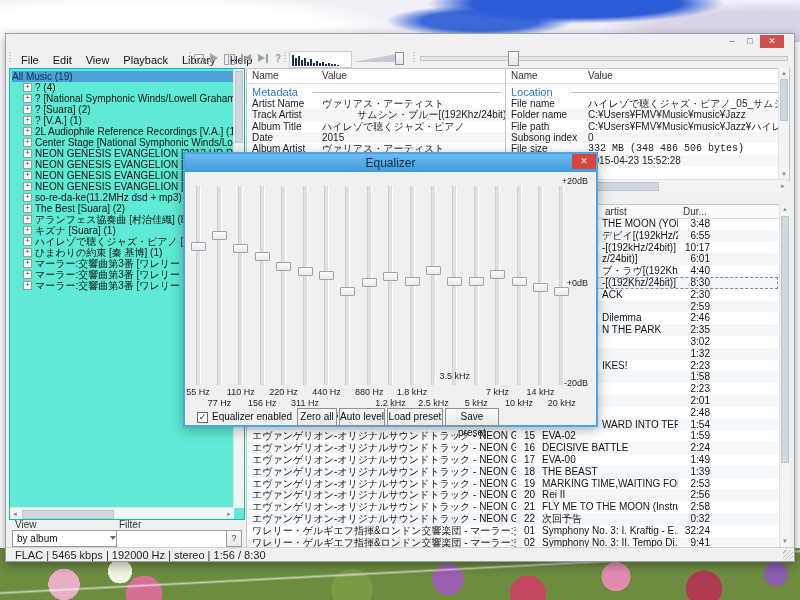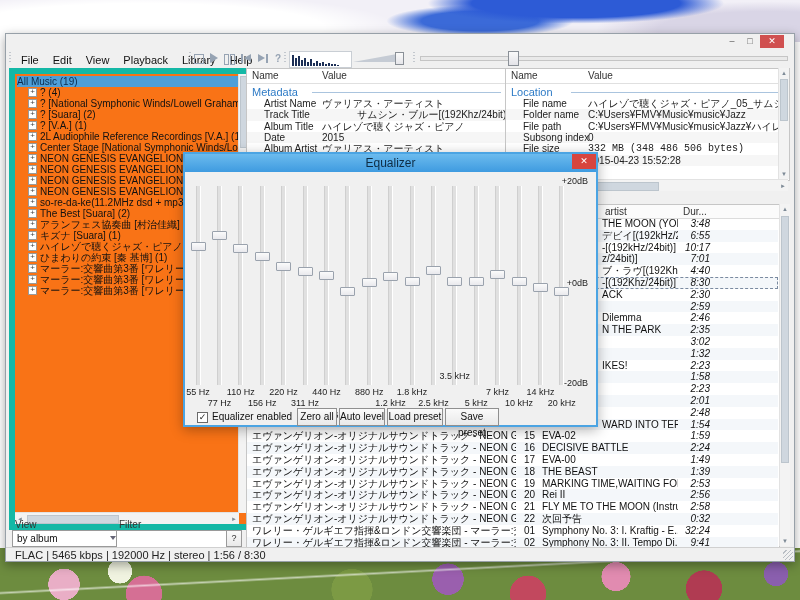--- a/index.html
+++ b/index.html
@@ -56,21 +56,21 @@
   #volume{position:absolute;left:345px;top:17px;width:58px;height:13px;}
   #vol-wedge{position:absolute;left:2px;bottom:2px;width:0;height:0;
     border-bottom:8px solid #c5cbd4;border-left:44px solid rgba(0,0,0,0);}
   #vol-handle{position:absolute;left:44px;top:1px;width:7px;height:11px;
     background:linear-gradient(#fafafa,#e6e6ea);border:1px solid #8a9097;}
   #seekbar{position:absolute;left:412px;top:17px;width:372px;height:13px;}
   #seek-track{position:absolute;left:2px;top:5px;right:2px;height:3px;background:#e9e9e9;border:1px solid #c5c5c5;}
   #seek-handle{position:absolute;left:90px;top:0;width:9px;height:13px;
     background:linear-gradient(#fafafa,#e3e3e8);border:1px solid #8a9097;}
   
-  #leftpanel{position:absolute;left:3px;top:34px;width:234px;height:450px;background:#f97316;border:6px solid #14b8a6;text-decoration:underline;}
+  #leftpanel{position:absolute;left:3px;top:34px;width:234px;height:450px;background:#5eead4;border:1px solid #14b8a6;text-decoration:underline;}
   #tree{position:absolute;left:0;top:0;right:10px;bottom:11px;overflow:hidden;}
   .trow{position:absolute;left:2px;width:100%;height:11px;line-height:11px;font-size:10px;
     white-space:nowrap;overflow:hidden;color:#111;}
   .trow.sel{background:#4f9fd8;color:#0a2c4e;}
   .plus{display:inline-block;width:7px;height:7px;border:1px solid #9a9a9a;background:#fff;
     font-size:8px;line-height:6px;text-align:center;color:#444;margin:0 3px 1px 1px;vertical-align:middle;}
   .tchild{padding-left:10px;}
   .vscroll{position:absolute;width:10px;background:#f3f3f3;border-left:1px solid #e2e2e2;}
   .hscroll{position:absolute;height:11px;background:#f3f3f3;border-top:1px solid #e2e2e2;}
   .sthumb{position:absolute;background:#cfd7df;border:1px solid #bcc5cd;}
@@ -81,37 +81,37 @@
   .ppanel{position:absolute;top:34px;background:#fff;border:1px solid #c6c6c6;overflow:hidden;}
   #meta-panel{left:240px;width:259px;height:133px;}
   #loc-panel{left:499px;width:283px;height:111px;}
   .phead{position:absolute;left:0;top:0;right:0;height:14px;border-bottom:1px solid #e0e0e0;
     font-size:10px;color:#333;line-height:14px;}
   .phead .n{position:absolute;left:5px;} 
   .psect{position:absolute;left:5px;top:17px;right:5px;font-size:11px;color:#2e7bc6;line-height:12px;}
   .psect::after{content:"";position:absolute;right:0;top:6px;left:60px;border-top:1px solid #aac4de;}
   .prow{position:absolute;left:0;right:0;height:11.3px;line-height:11.3px;font-size:10px;white-space:nowrap;overflow:hidden;}
   .prow.alt{background:#f6f6f6;}
-  .pname{position:absolute;left:5px;color:#222;margin-left:12px;}
+  .pname{position:absolute;left:5px;color:#222;}
   .pval{position:absolute;color:#222;white-space:nowrap;}
   #loc-hscroll{left:499px;top:145px;width:283px;}
   #loc-vscroll{left:772px;top:34px;height:111px;}
   
   #playlist{position:absolute;left:240px;top:170px;width:532px;height:342px;background:#fff;border:1px solid #c6c6c6;overflow:hidden;}
   #plheader{position:absolute;left:0;top:0;right:0;height:13px;background:#fbfbfb;
     border-bottom:1px solid #dcdcdc;font-size:10px;color:#333;line-height:13px;}
   #plrows{position:absolute;left:0;top:13px;right:0;bottom:0;overflow:hidden;}
   .plrow{position:absolute;left:0;width:531px;height:11.8px;line-height:11.8px;font-size:10px;color:#111;}
   .plrow.alt{background:#f4f7fa;}
   .plrow.foc{outline:1px dashed #7a8aa0;outline-offset:-1px;}
   .c-album{position:absolute;left:5px;width:264px;overflow:hidden;white-space:nowrap;}
   .c-num{position:absolute;left:272px;width:16px;text-align:right;}
   .c-title{position:absolute;left:295px;width:136px;overflow:hidden;white-space:nowrap;}
   .c-tail{position:absolute;left:355px;width:76px;overflow:hidden;white-space:nowrap;}
-  .c-dur{position:absolute;left:433px;width:30px;text-align:right;font-style:italic;}
+  .c-dur{position:absolute;left:433px;width:30px;text-align:right;}
   #pl-vscroll{left:773px;top:170px;height:342px;}
   
   #view-label{position:absolute;left:9px;top:485px;font-size:10px;color:#333;}
   #view-combo{position:absolute;left:6px;top:496px;width:102px;height:15px;background:#fff;
     border:1px solid #9a9a9a;font-size:10px;line-height:15px;padding-left:4px;color:#111;}
   #view-combo .dd{position:absolute;right:3px;top:5px;width:0;height:0;
     border-top:4px solid #667;border-left:3.5px solid rgba(0,0,0,0);border-right:3.5px solid rgba(0,0,0,0);}
   #filter-label{position:absolute;left:113px;top:485px;font-size:10px;color:#333;}
   #filter-input{position:absolute;left:110px;top:496px;width:106px;height:15px;background:#fff;border:1px solid #9a9a9a;}
   #filter-help{position:absolute;left:220px;top:496px;width:14px;height:15px;text-align:center;
@@ -232,21 +232,21 @@
       <span class="n">Name</span>
       <span class="n" style="left:75px;">Value</span>
     </div>
     <div class="psect">Metadata</div>
     <div id="meta-rows">
         <div class="prow" style="top: 29px;">
           <span class="pname">Artist Name</span>
           <span class="pval" style="left: 75px;">ヴァリアス・アーティスト</span>
         </div>
         <div class="prow alt" style="top: 40.3px;">
-          <span class="pname">Track Title</span>
+          <span class="pname">Track Artist</span>
           <span class="pval" style="left: 75px; margin-left: 35px;">サムシン・ブルー[(192Khz/24bit)]</span>
         </div>
         <div class="prow" style="top: 51.6px;">
           <span class="pname">Album Title</span>
           <span class="pval" style="left: 75px;">ハイレゾで聴くジャズ・ピアノ</span>
         </div>
         <div class="prow alt" style="top: 62.9px;">
           <span class="pname">Date</span>
           <span class="pval" style="left: 75px;">2015</span>
         </div>
@@ -314,21 +314,21 @@
         <div class="plrow alt" style="top: 11.8px;">
           <span class="c-tail">デビイ[(192kHz/24bit)]</span>
           <span class="c-dur">6:55</span>
         </div>
         <div class="plrow" style="top: 23.6px;">
           <span class="c-tail">-[(192kHz/24bit)]</span>
           <span class="c-dur">10:17</span>
         </div>
         <div class="plrow alt" style="top: 35.4px;">
           <span class="c-tail">z/24bit)]</span>
-          <span class="c-dur">7:01</span>
+          <span class="c-dur">6:01</span>
         </div>
         <div class="plrow" style="top: 47.2px;">
           <span class="c-tail">ブ・ラヴ[(192Khz/24b...</span>
           <span class="c-dur">4:40</span>
         </div>
         <div class="plrow alt foc" style="top: 59px;">
           <span class="c-tail">-[(192Khz/24bit)]</span>
           <span class="c-dur">8:30</span>
         </div>
         <div class="plrow" style="top: 70.8px;">

